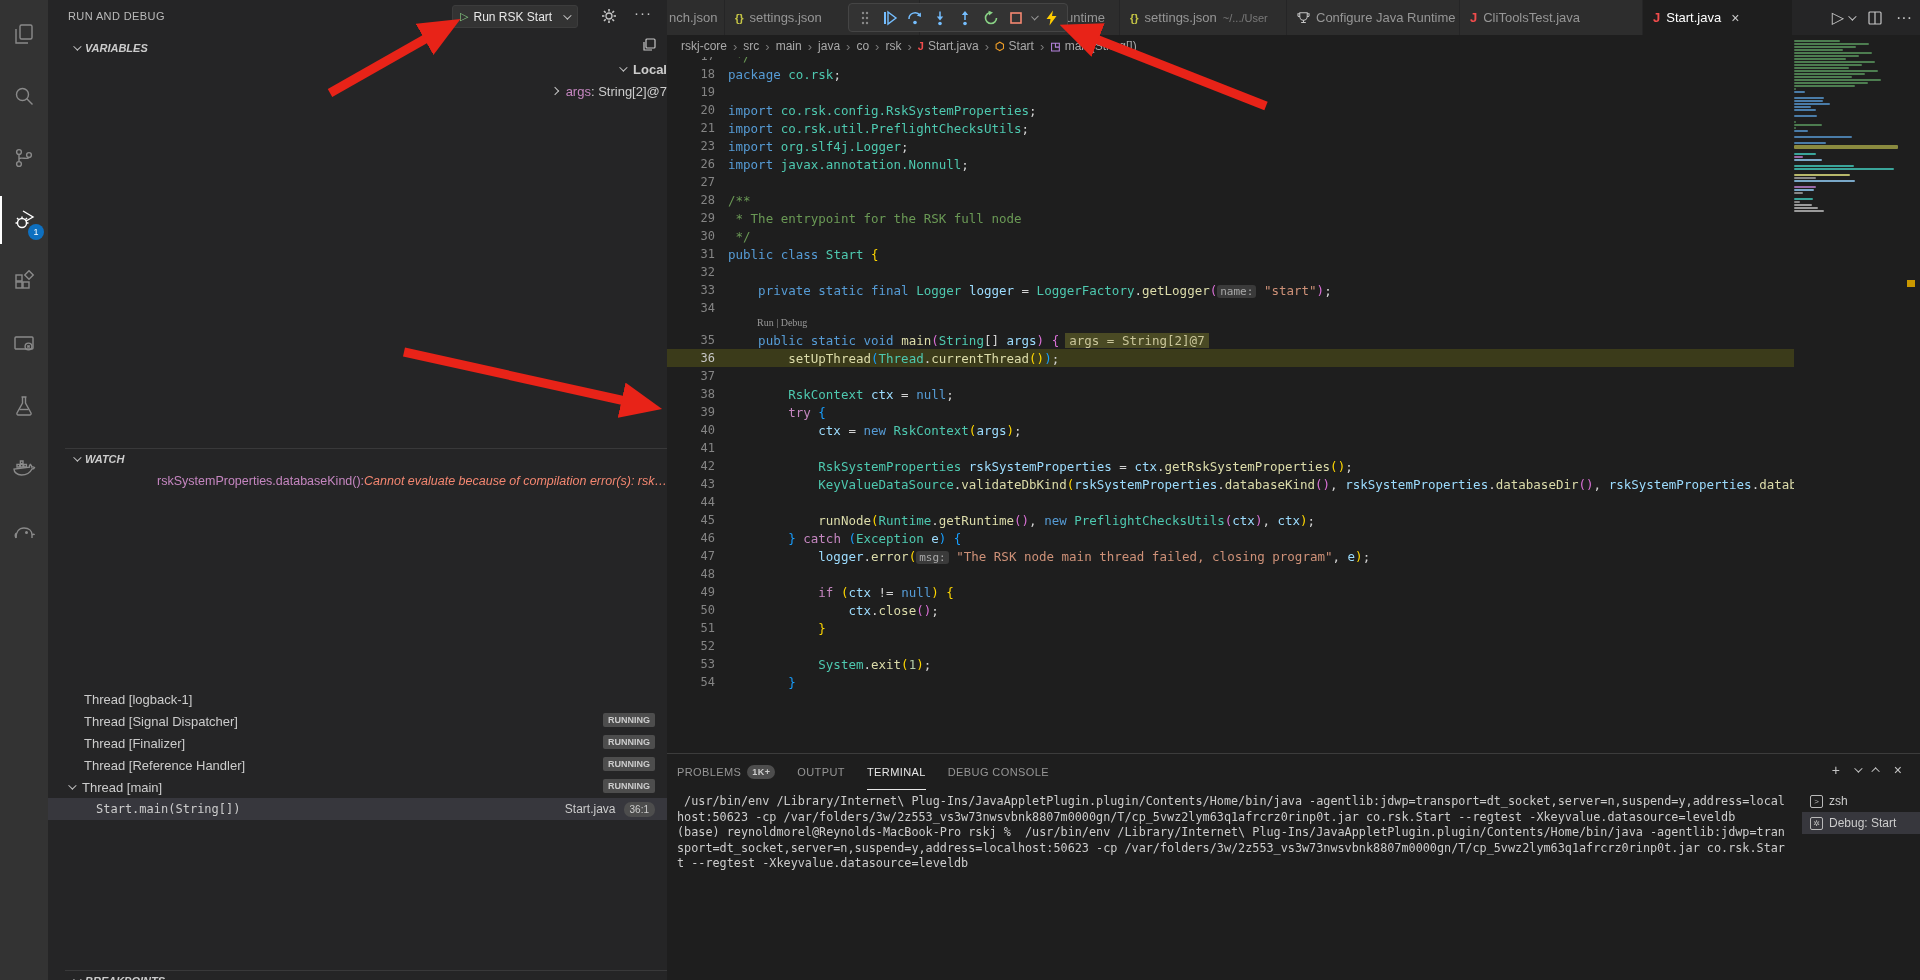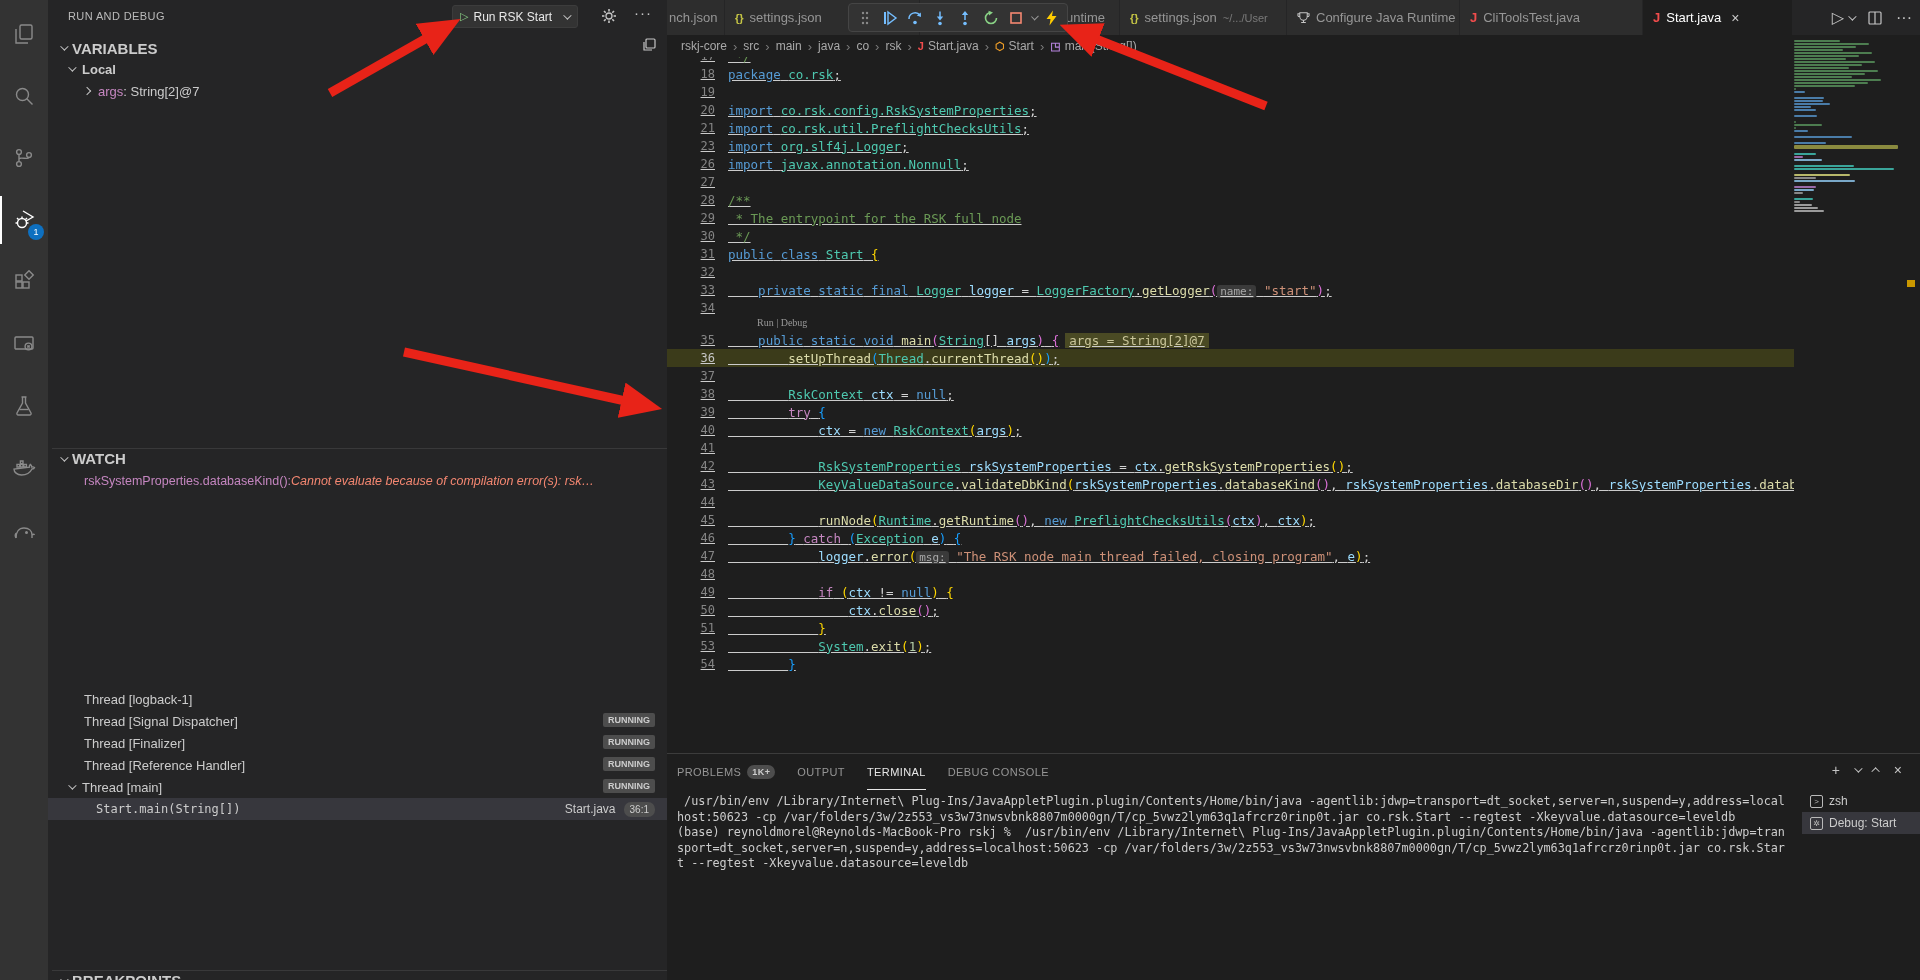--- a/index.html
+++ b/index.html
@@ -22,24 +22,24 @@
   #launch-btn { position:absolute; left:404px; top:5px; width:126px; height:23px; background:#333333;
     border:1px solid #3c3c3c; border-radius:3px; display:flex; align-items:center; font-size:12px; color:#e8e8e8; }
   #launch-btn .play { color:#89d185; font-size:11px; margin:0 5px 0 7px; }
   #launch-btn .chev { margin-left:auto; margin-right:8px; }
   .chev { width:6px; height:6px; border-right:1.3px solid #c5c5c5; border-bottom:1.3px solid #c5c5c5;
     display:inline-block; transform:rotate(45deg) translateY(-2px); }
   .chev.right { transform:rotate(-45deg); }
   #sb-gear { position:absolute; left:553px; top:8px; }
   #sb-dots { position:absolute; left:586px; top:4px; color:#c5c5c5; font-size:15px; letter-spacing:1px; }
   #sb-panel-icon { position:absolute; left:594px; top:38px; }
-  .sect-head { position:absolute; left:4px; width:619px; height:20px; display:flex; align-items:center;
-    font-size:15px; font-weight:bold; color:#cccccc; border-top:1px solid #39393a; }
+  .sect-head { position:absolute; left:17px; width:619px; height:20px; display:flex; align-items:center;
+    font-size:11px; font-weight:bold; color:#cccccc; border-top:1px solid #39393a;font-style:italic; }
   .sect-head .chev { margin:0 6px 0 8px; }
-  .row { position:absolute; left:0; width:619px; height:22px; display:flex; align-items:center; font-size:13px; }
+  .row { position:absolute; left:0; width:619px; height:22px; display:flex; align-items:center; font-size:13px;justify-content:flex-end; }
   .purple { color:#c586c0; }
   .err { color:#f48771; font-style:italic; }
   .badge { background:#4d4d4d; color:#cccccc; font-size:9px; font-weight:bold; padding:2px 5px; border-radius:2px; }
   .thread-row { padding-left:36px; }
   .thread-row .badge { margin-left:auto; margin-right:12px;margin-top:41px; }
   #frame-row { background:#37373d; font-family:"DejaVu Sans Mono", monospace; font-size:12px; }
   #frame-row .file { margin-left:auto; font-family:"Liberation Sans",sans-serif; font-size:12px; }
   #frame-row .pos { margin:0 12px 0 8px; background:#4d4d4d; border-radius:7px; padding:2px 6px; font-size:10px;
     font-family:"Liberation Sans",sans-serif; }
 
@@ -61,21 +61,21 @@
     font-size:12px; color:#a9a9a9; padding-left:14px; background:#1e1e1e; }
   .bc-sep { margin:0 6px; color:#7a7a7a; font-size:13px; }
   .bc-ico { margin-right:4px; font-weight:bold; font-size:11px; }
   .bc-java { color:#f14c4c; }
   .bc-class { color:#ee9d28; }
   .bc-method { color:#b180d7; }
 
   #code { position:absolute; left:0; top:57px; width:1127px; height:696px; overflow:hidden; }
   #code-lines { margin-top:-10px; }
   .cl { height:18px; display:flex; align-items:center; position:relative;
-    font-family:"DejaVu Sans Mono", monospace; font-size:12.5px;text-decoration:underline; }
+    font-family:"DejaVu Sans Mono", monospace; font-size:12.5px; }
   .cl .gut { width:61px; flex:none; text-align:right; padding-right:13px; color:#858585; font-size:12px; position:relative; }
   .cl pre { font-family:inherit; white-space:pre; }
   .cl.cur { background:rgba(255,255,0,0.13); }
   .cl.cur .gut { color:#c6c6c6; }
   .lens { height:14px; font-size:10px; color:#999999; padding-left:90px; font-family:Liberation Serif, serif; }
   .tk-kw{color:#569cd6}.tk-ctl{color:#c586c0}.tk-type{color:#4ec9b0}.tk-fn{color:#dcdcaa}
   .tk-var{color:#9cdcfe}.tk-str{color:#ce9178}.tk-cmt{color:#6a9955}.tk-num{color:#b5cea8}
   .tk-pun{color:#d4d4d4}.tk-pkg{color:#4ec9b0}.tk-p1{color:#ffd700}.tk-p2{color:#da70d6}.tk-p3{color:#179fff}
   .tk-inlay{background:#3a3a3a;color:#a8a8a8;border-radius:3px;padding:0 3px;font-size:11px;}
   .dval { background:rgba(230,230,60,0.22); color:#c9c59a; margin-left:6px; padding:0 4px; }
@@ -460,20 +460,24 @@
             <span class="gut">49</span>
             <pre><span class="tk-pun">            </span><span class="tk-ctl">if</span><span class="tk-pun"> </span><span class="tk-p1">(</span><span class="tk-var">ctx</span><span class="tk-pun"> != </span><span class="tk-kw">null</span><span class="tk-p1">)</span><span class="tk-pun"> </span><span class="tk-p1">{</span></pre>
           </div>
           <div class="cl">
             <span class="gut">50</span>
             <pre><span class="tk-pun">                </span><span class="tk-var">ctx</span><span class="tk-pun">.</span><span class="tk-fn">close</span><span class="tk-p2">(</span><span class="tk-p2">)</span><span class="tk-pun">;</span></pre>
           </div>
           <div class="cl">
             <span class="gut">51</span>
             <pre><span class="tk-pun">            </span><span class="tk-p1">}</span></pre>
+          </div>
+          <div class="cl">
+            <span class="gut">52</span>
+            <pre></pre>
           </div>
           <div class="cl">
             <span class="gut">53</span>
             <pre><span class="tk-pun">            </span><span class="tk-type">System</span><span class="tk-pun">.</span><span class="tk-fn">exit</span><span class="tk-p1">(</span><span class="tk-num">1</span><span class="tk-p1">)</span><span class="tk-pun">;</span></pre>
           </div>
           <div class="cl">
             <span class="gut">54</span>
             <pre><span class="tk-pun">        </span><span class="tk-p3">}</span></pre>
           </div>
         </div>

